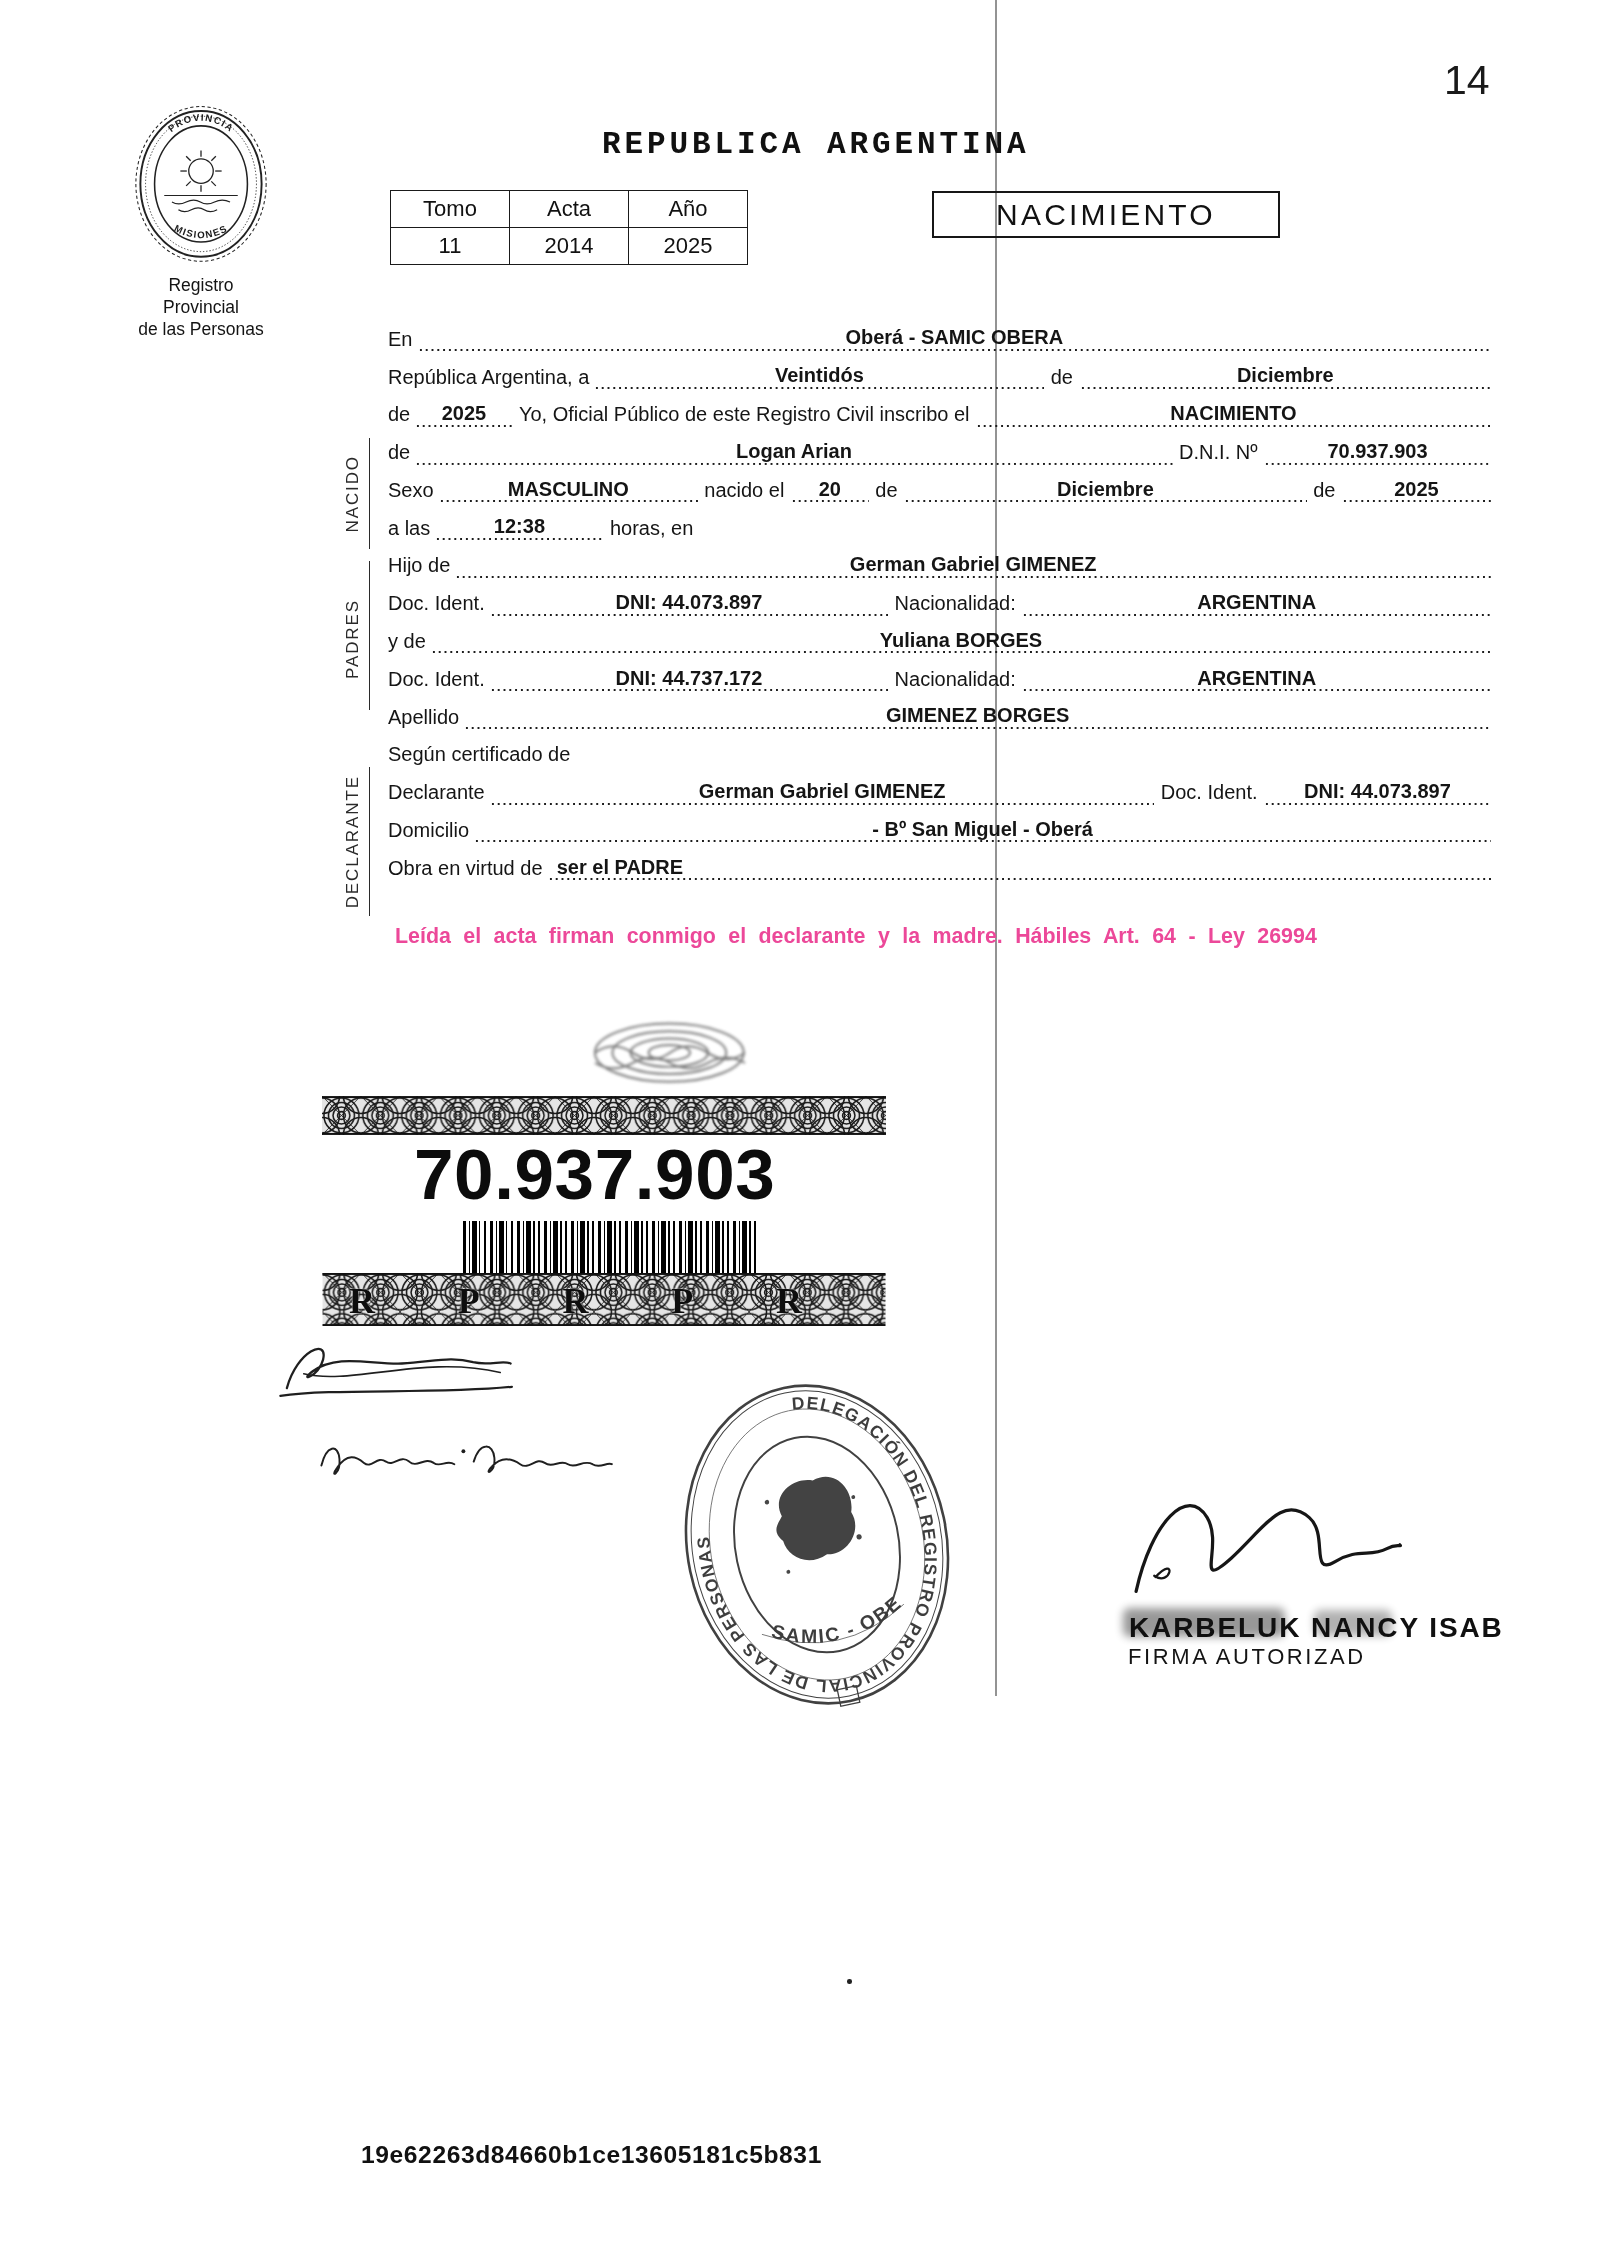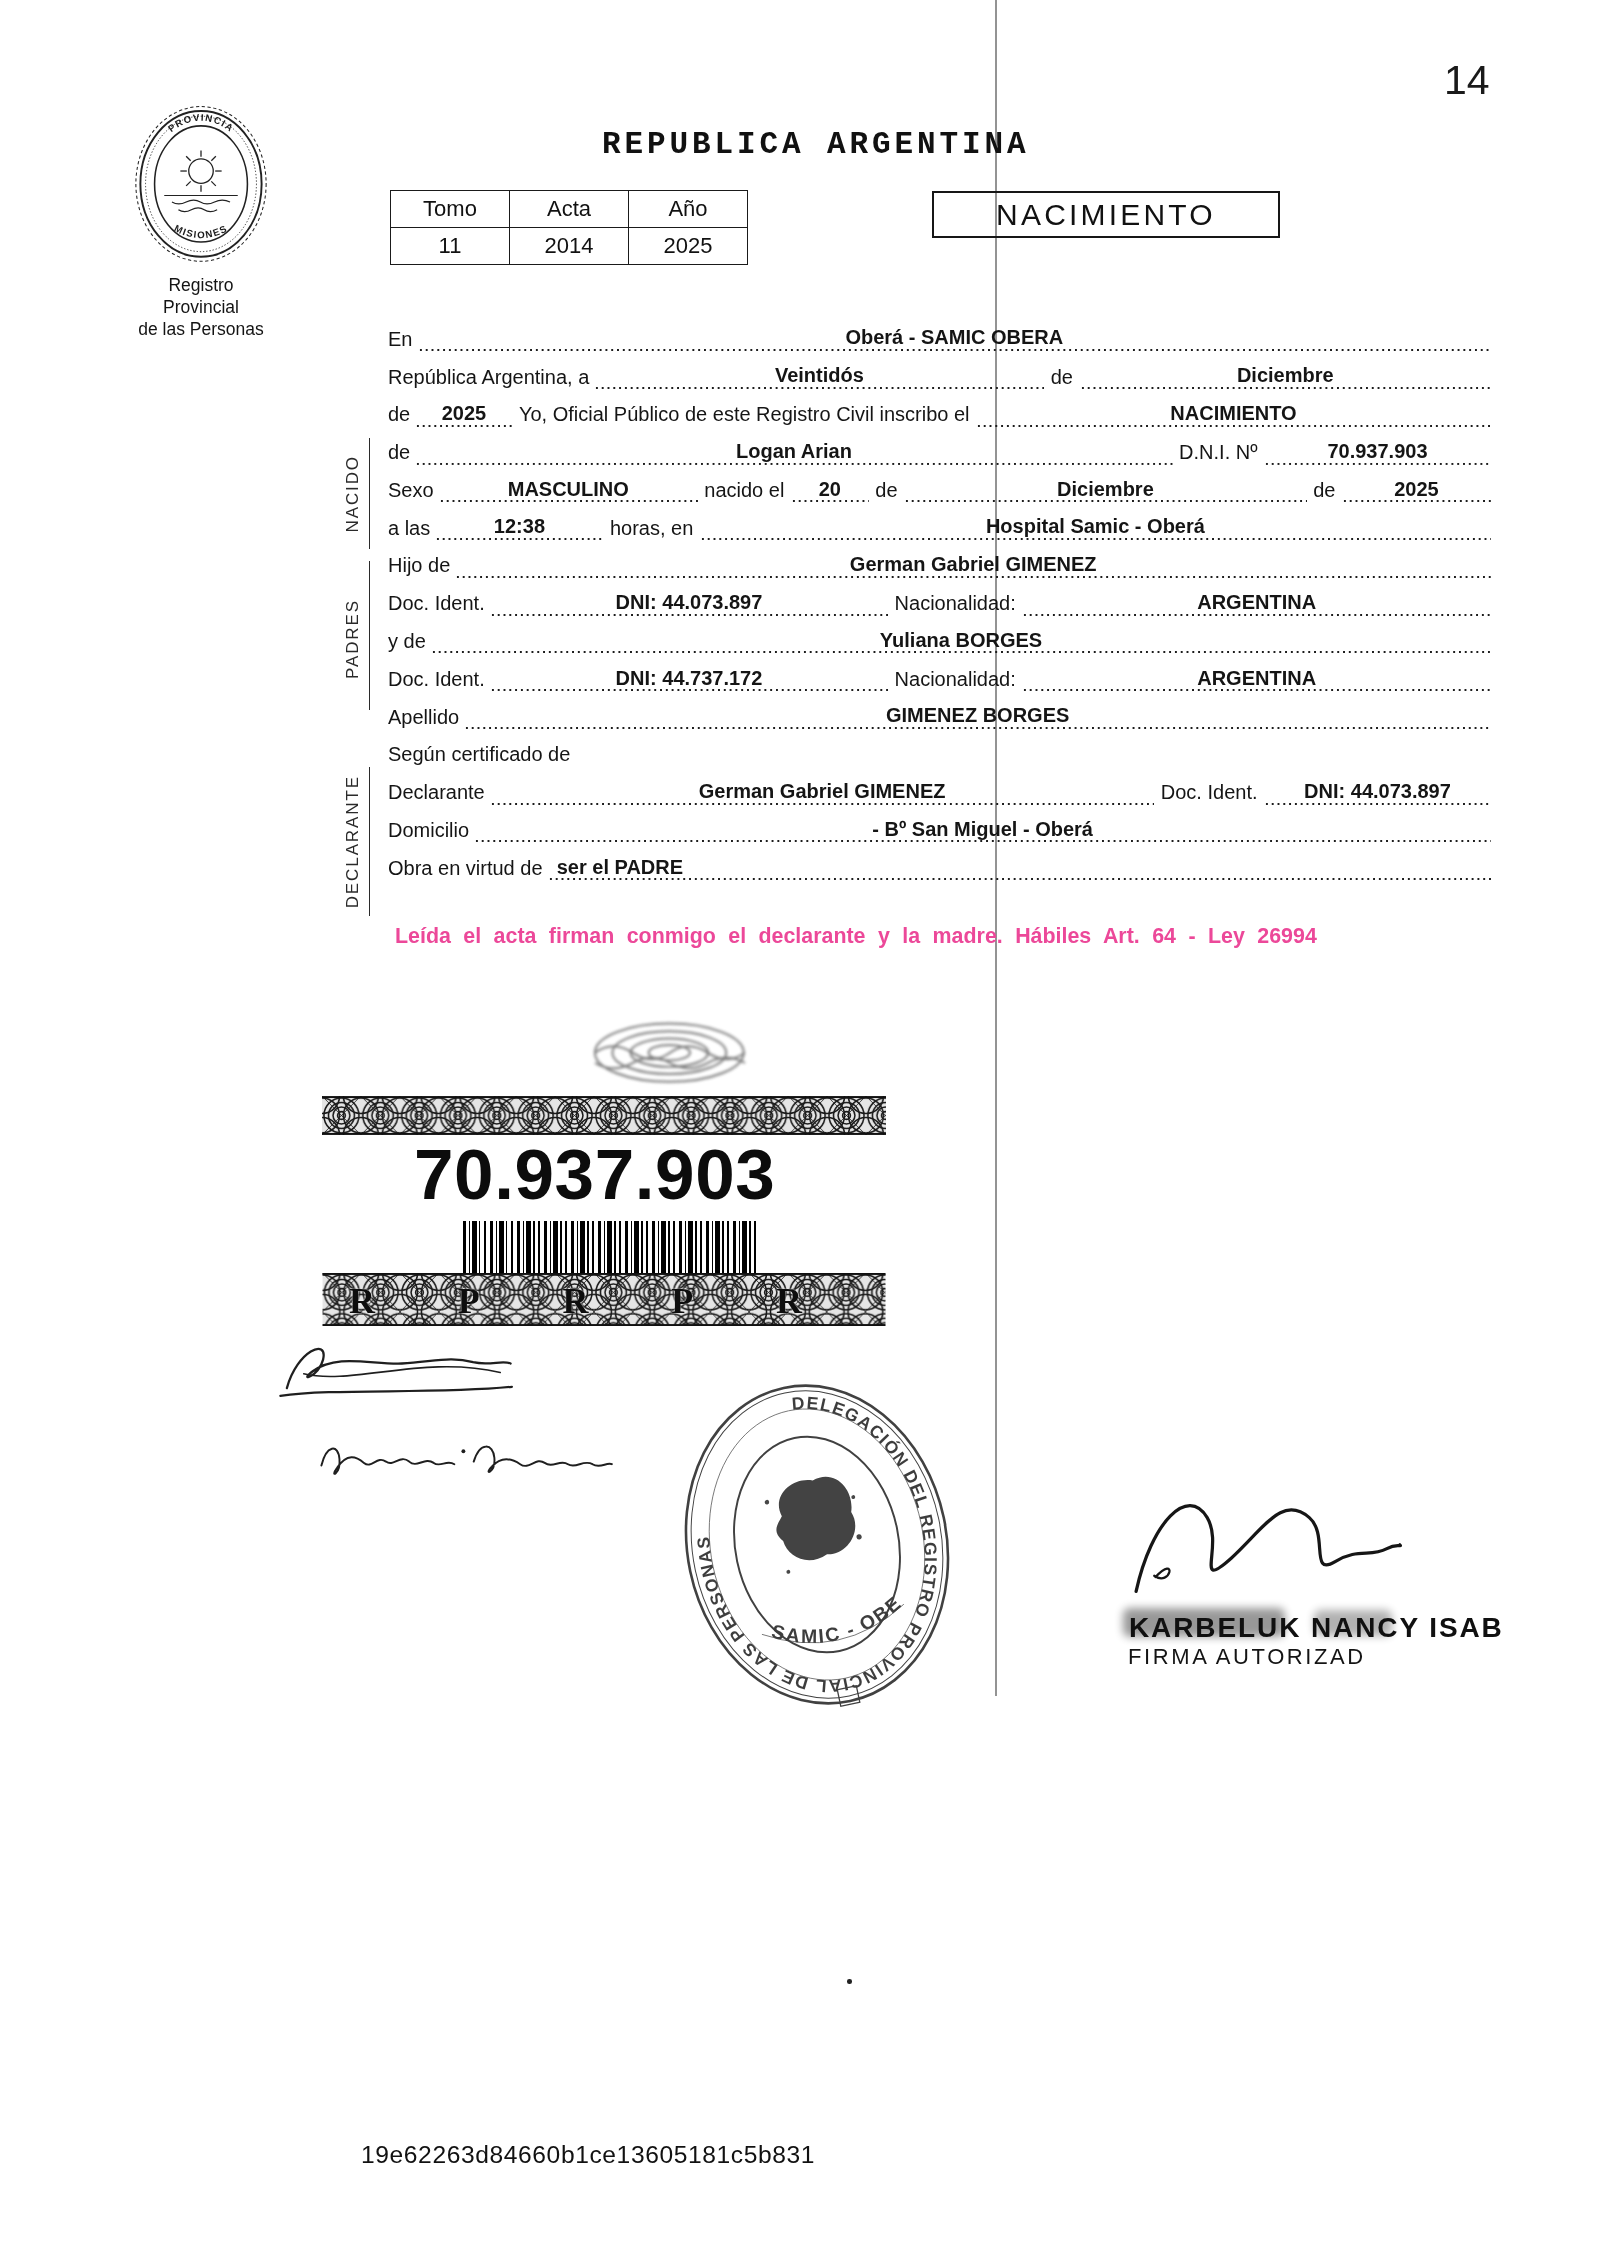--- a/index.html
+++ b/index.html
@@ -83,21 +83,21 @@
   .round-stamp { position:absolute; left:668px; top:1376px; filter:blur(0.4px); opacity:.92; }
   .sig-right { position:absolute; left:1118px; top:1476px; }
 
   .auth-name { position:absolute; left:1129px; top:1612px; font-size:28px; font-weight:bold; letter-spacing:1.9px; color:#101010; }
   .smudge1 { position:absolute; left:1123px; top:1608px; width:162px; height:28.5px; background:#000; opacity:.4; filter:blur(4.5px); border-radius:6.5px; }
   .smudge2 { position:absolute; left:1314px; top:1610px; width:78px; height:26px; background:#000; opacity:.3; filter:blur(4.5px); border-radius:6.5px; }
   .auth-title { position:absolute; left:1128px; top:1644px; font-size:22px; letter-spacing:2.6px; color:#141414; }
 
   .stray-dot { position:absolute; left:847px; top:1979px; width:4.5px; height:4.5px; background:#222; border-radius:50%; }
 
-  .footer-code { position:absolute; left:361px; top:2141px; font-size:24.6px; font-weight:normal; letter-spacing:0.6px; color:#111; }
+  .footer-code { position:absolute; left:361px; top:2141px; font-size:24.6px; font-weight:bold; letter-spacing:0.6px; color:#111; }
 </style>
 </head>
 <body>
 
 <div class="page">
 
   <svg width="0" height="0" style="position:absolute">
     <defs>
       <pattern id="guill" width="60" height="60" patternUnits="userSpaceOnUse">
         <rect width="60" height="60" fill="#ffffff"></rect>
@@ -247,23 +247,20 @@
           <span class="val">2025</span>
         </span>
     </div>
 
     <div class="form-line">
       <span class="lbl">a las</span>
       <span class="dotfill w260">
           <span class="val">12:38</span>
         </span>
       <span class="mid">horas, en</span>
-      <span class="dotfill">
-          <span class="val">Hospital Samic - Oberá</span>
-        </span>
     </div>
 
     <div class="form-line gap">
       <span class="lbl">Hijo de</span>
       <span class="dotfill">
           <span class="val">German Gabriel GIMENEZ</span>
         </span>
     </div>
 
     <div class="form-line">

